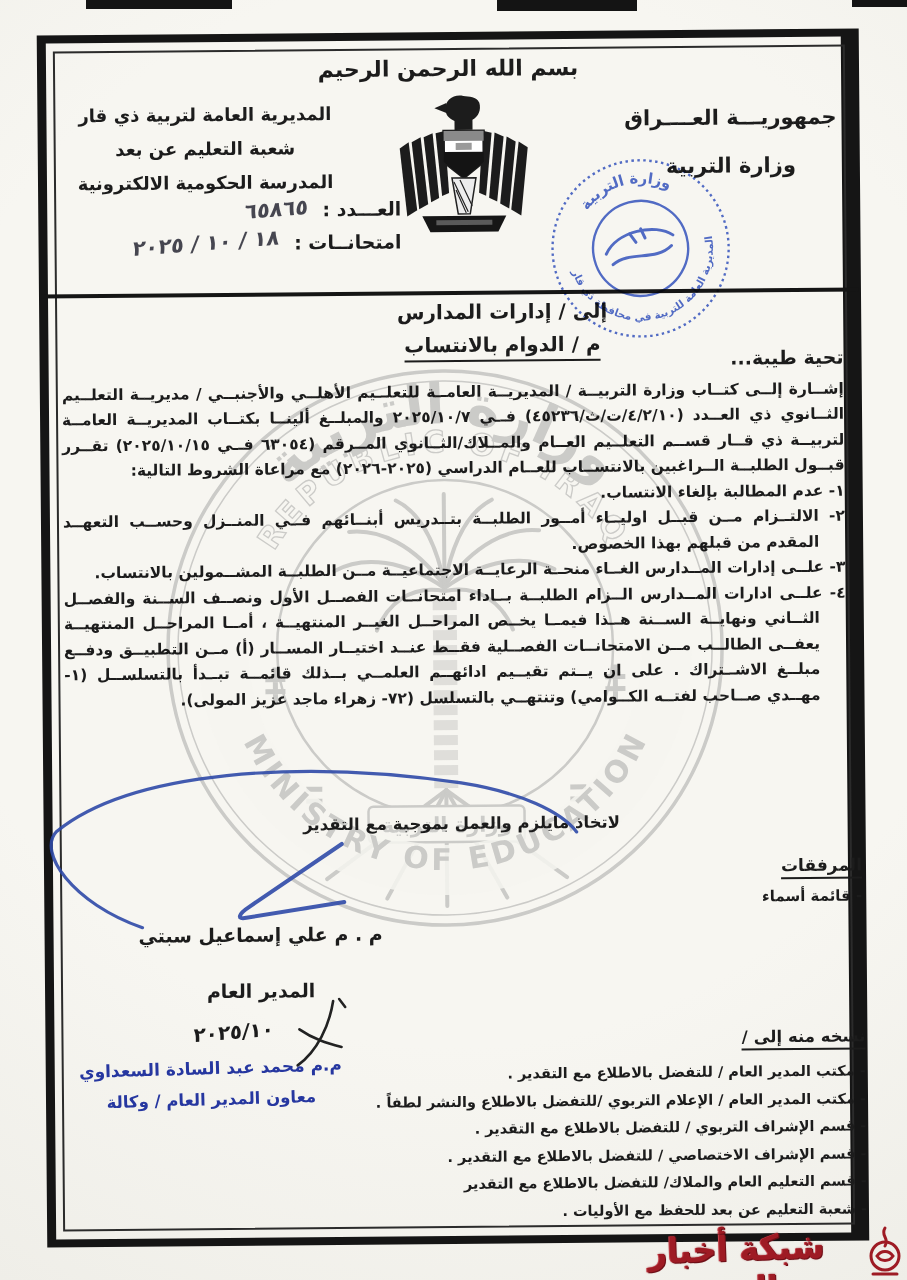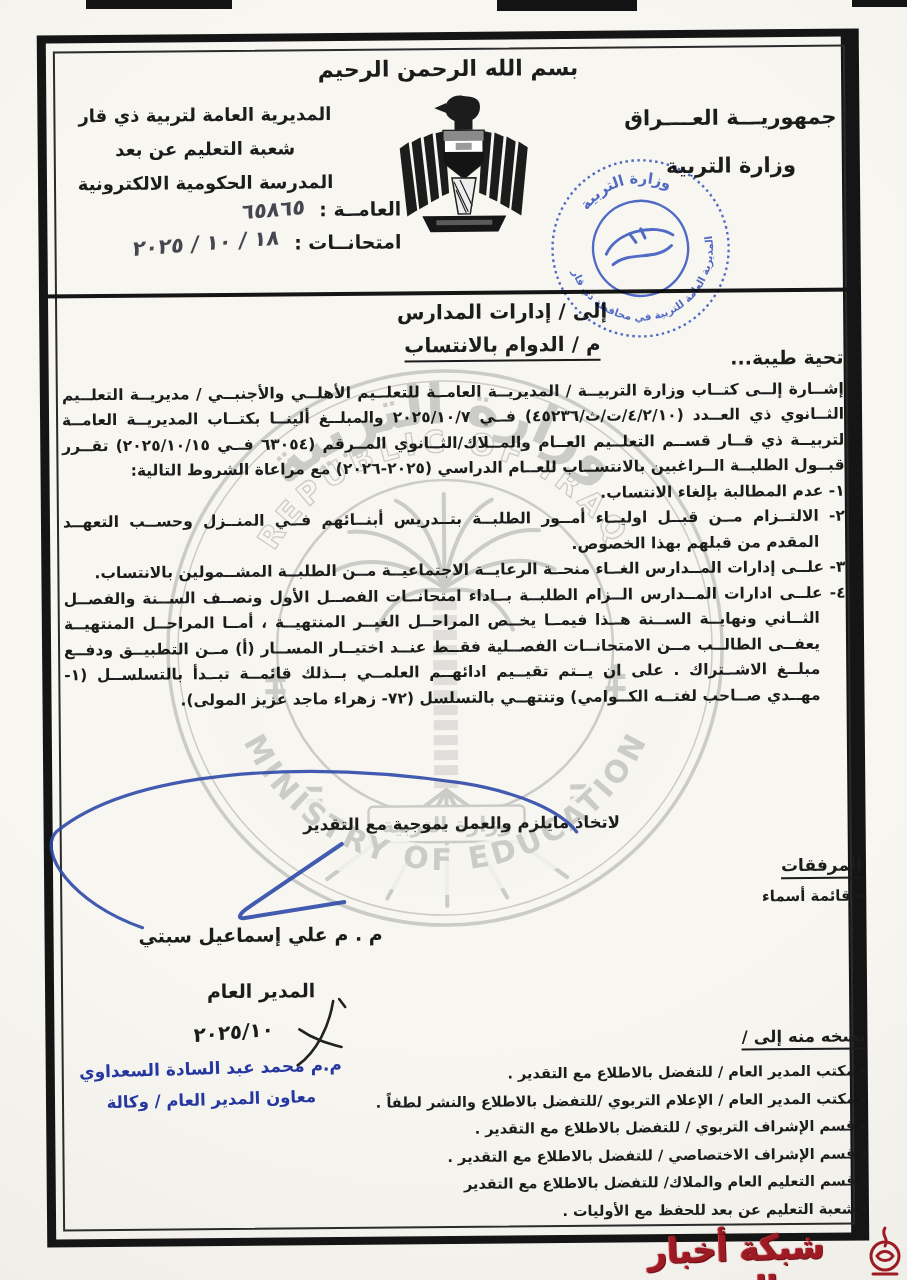--- a/index.html
+++ b/index.html
@@ -125,21 +125,21 @@
       <rect x="42" y="130" width="56" height="5" fill="#5a5a5a"></rect>
     </svg>
 
     <div class="hdr-left">
       <div>المديرية العامة لتربية ذي قار</div>
       <div>شعبة التعليم عن بعد</div>
       <div>المدرسة الحكومية الالكترونية</div>
     </div>
 
     <div class="ref-row ref-num">
-      <span>العامــة :</span>
+      <span>العـــدد :</span>
       <span class="hw">٦٥٨٦٥</span>
     </div>
     <div class="ref-row ref-date">
       <span>امتحانــات :</span>
       <span class="hw">١٨ / ١٠ / ٢٠٢٥</span>
     </div>
 
     <div class="divider"></div>
 
     <div class="to-block">

